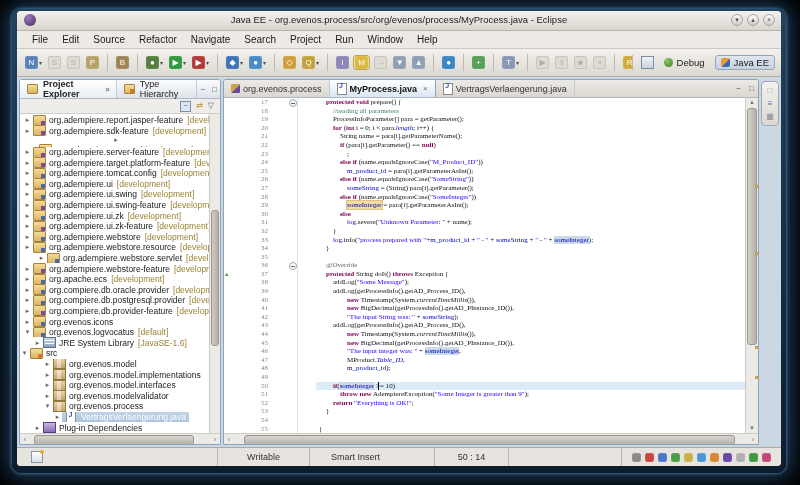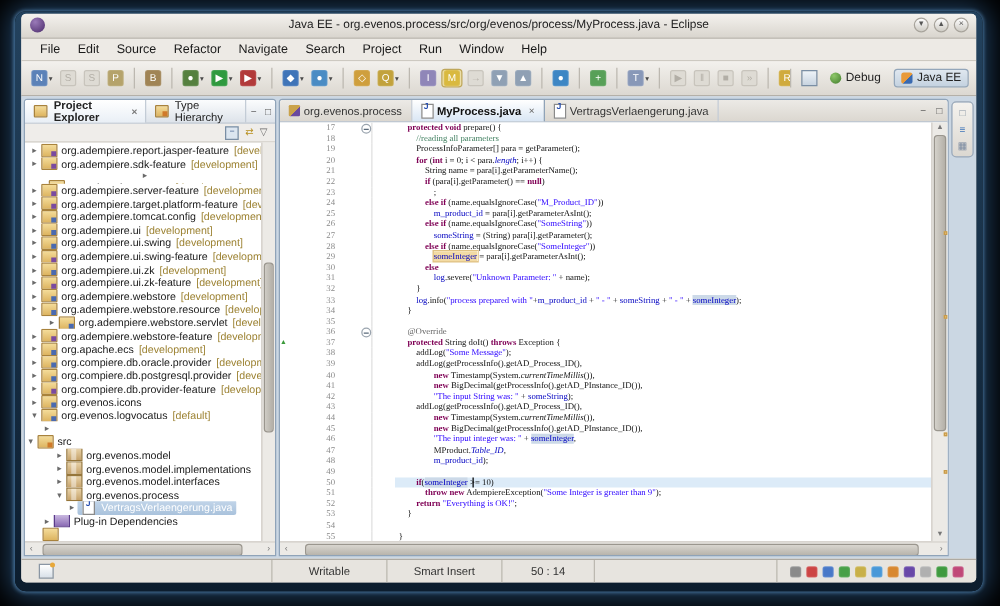--- a/index.html
+++ b/index.html
@@ -125,21 +125,21 @@
   .right-trim{width:18px;flex:none;display:flex;flex-direction:column;align-items:center;padding-top:2px;}
   .trim-stack{background:linear-gradient(#f4f2ee,#dcd8d1);border:1px solid #9aa8b8;border-radius:4px;
     display:flex;flex-direction:column;align-items:center;gap:4px;padding:4px 0;width:16px;}
   .trim-ic{font-size:8px;line-height:9px;}
   
   .statusbar{height:18px;background:#e7e4df;border-top:1px solid #aeaaa2;display:flex;align-items:center;flex:none;font-size:9px;color:#333;}
   .sb-left{width:200px;flex:none;display:flex;align-items:center;padding-left:14px;box-sizing:border-box;}
   .sb-trim{width:10px;height:10px;border:1px solid #8a96a4;background:linear-gradient(#fff,#d8e0e8);position:relative;}
   .sb-trim::after{content:"";position:absolute;right:-2px;top:-2px;width:4px;height:4px;border-radius:50%;background:#e8a83a;}
   .sb-cell{border-left:1px solid #bcb8b0;height:100%;display:flex;align-items:center;justify-content:center;box-sizing:border-box;}
-  .sb-w{width:92px;} .sb-i{width:92px;} .sb-p{width:74px;}
+  .sb-w{width:92px;} .sb-i{width:92px;} .sb-p{width:74px;margin-left:33px;}
   .sb-flex{flex:1;border-left:1px solid #bcb8b0;height:100%;}
   .tray{display:flex;align-items:center;gap:4px;padding:0 10px;border-left:1px solid #bcb8b0;height:100%;}
   .tray-ic{width:9px;height:9px;border-radius:2px;box-shadow:inset 0 0 1px rgba(255,255,255,.8);}
 </style>
 </head>
 <body>
 
 <div class="stage">
   <div class="window">
     <div class="win-inner">
@@ -462,20 +462,25 @@
                 <div class="trow" style="padding-left: 3px;">
                   <span class="arrow">▾</span>
                   <span class="selbg">
                     <span class="ic ic-plugin"></span>
                     <span class="tlabel">org.evenos.logvocatus</span>
                     <span class="sfx">[default]</span>
                   </span>
                 </div>
                 <div class="trow" style="padding-left: 13px;">
                   <span class="arrow">▸</span>
+                  <span class="selbg">
+                    <span class="ic ic-jre"></span>
+                    <span class="tlabel">JRE System Library</span>
+                    <span class="sfx">[JavaSE-1.6]</span>
+                  </span>
                 </div>
                 <div class="trow" style="">
                   <span class="arrow">▾</span>
                   <span class="selbg">
                     <span class="ic ic-src"></span>
                     <span class="tlabel">src</span>
                   </span>
                 </div>
                 <div class="trow" style="padding-left: 23px;">
                   <span class="arrow">▸</span>
@@ -489,20 +494,27 @@
                   <span class="selbg">
                     <span class="ic ic-package"></span>
                     <span class="tlabel">org.evenos.model.implementations</span>
                   </span>
                 </div>
                 <div class="trow" style="padding-left: 23px;">
                   <span class="arrow">▸</span>
                   <span class="selbg">
                     <span class="ic ic-package"></span>
                     <span class="tlabel">org.evenos.model.interfaces</span>
+                  </span>
+                </div>
+                <div class="trow" style="padding-left: 23px;">
+                  <span class="arrow">▸</span>
+                  <span class="selbg">
+                    <span class="ic ic-package"></span>
+                    <span class="tlabel">org.evenos.modelvalidator</span>
                   </span>
                 </div>
                 <div class="trow" style="padding-left: 23px;">
                   <span class="arrow">▾</span>
                   <span class="selbg">
                     <span class="ic ic-package"></span>
                     <span class="tlabel">org.evenos.process</span>
                   </span>
                 </div>
                 <div class="trow sel" style="padding-left: 33px;">

